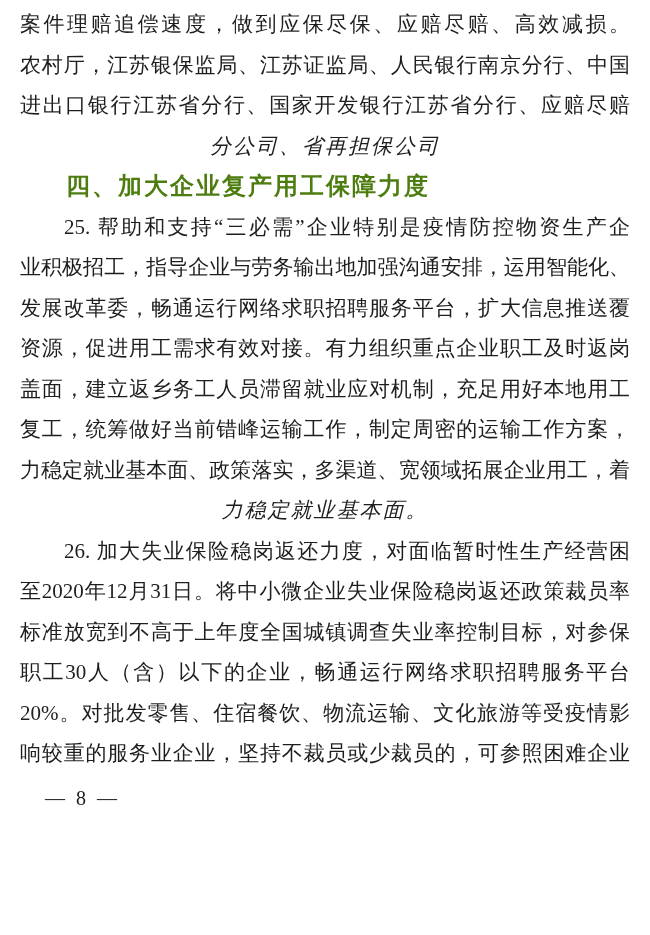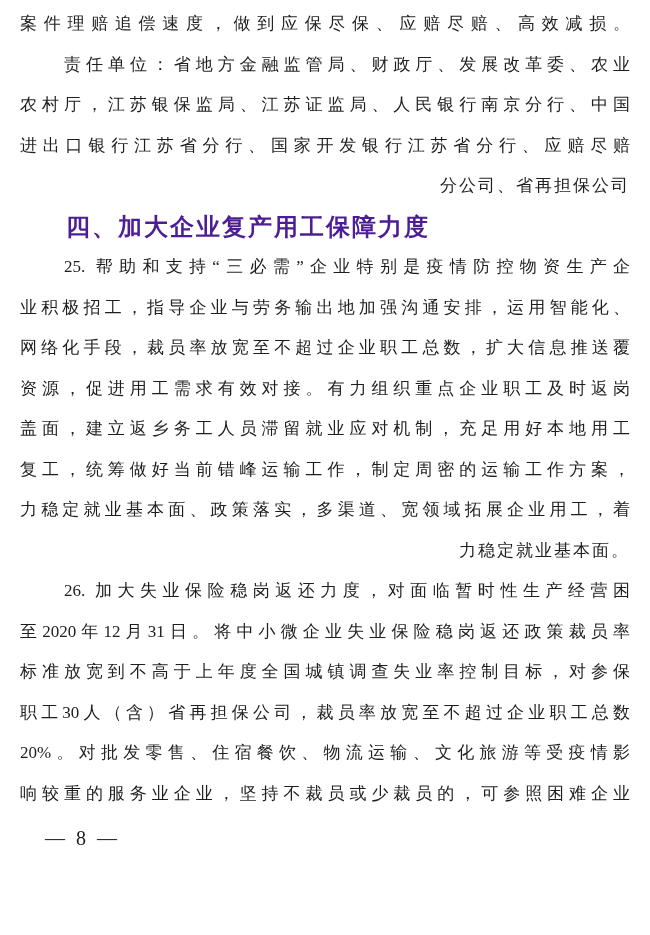--- a/index.html
+++ b/index.html
@@ -15,77 +15,77 @@
     width: 650px;
     height: 935px;
     padding: 4px 20px 0 20px;
     background: #ffffff;
     font-family: "Liberation Serif", "DejaVu Serif", serif;
     color: #1e1e1e;
   }
   .line {
     height: 40.5px;
     line-height: 40.5px;
-    font-size: 17px;
+    font-size: 21px;
     white-space: normal;
     overflow: hidden;
   }
   
   .j {
     text-align: justify;
     text-align-last: justify;
     text-justify: inter-character;
   }
   
   .endline {
-    text-align: right;
+    text-align: center;
     letter-spacing: 2px;
+    font-style: italic;
   }
   
   .ind {
     text-indent: 44px;
   }
   .heading {
     font-family: "Liberation Sans", "DejaVu Sans", sans-serif;
     font-weight: 700;
     font-size: 24px;
-    color: #4c1d95;
+    color: #4d7c0f;
     text-align: left;
     text-indent: 46px;
     letter-spacing: 2px;
   }
   .footer {
     margin-top: 10px;
     height: 28px;
     line-height: 28px;
     padding-left: 25px;
     font-size: 20px;
     letter-spacing: 3px;
     color: #1e1e1e;
     text-align: left;
   }
 </style>
 </head>
 <body>
 
 <div class="page">
   <div class="line j">案件理赔追偿速度，做到应保尽保、应赔尽赔、高效减损。</div>
-  <div class="line j ind">责任单位：省地方金融监管局、财政厅、发展改革委、农业</div>
   <div class="line j">农村厅，江苏银保监局、江苏证监局、人民银行南京分行、中国</div>
   <div class="line j">进出口银行江苏省分行、国家开发银行江苏省分行、应赔尽赔</div>
   <div class="line endline">分公司、省再担保公司</div>
   <div class="line heading">四、加大企业复产用工保障力度</div>
   <div class="line j ind">25. 帮助和支持“三必需”企业特别是疫情防控物资生产企</div>
   <div class="line j">业积极招工，指导企业与劳务输出地加强沟通安排，运用智能化、</div>
-  <div class="line j">网络化手段，裁员率放宽至不超过企业职工总数，扩大信息推送覆</div>
+  <div class="line j">发展改革委，畅通运行网络求职招聘服务平台，扩大信息推送覆</div>
   <div class="line j">资源，促进用工需求有效对接。有力组织重点企业职工及时返岗</div>
   <div class="line j">盖面，建立返乡务工人员滞留就业应对机制，充足用好本地用工</div>
   <div class="line j">复工，统筹做好当前错峰运输工作，制定周密的运输工作方案，</div>
   <div class="line j">力稳定就业基本面、政策落实，多渠道、宽领域拓展企业用工，着</div>
   <div class="line endline">力稳定就业基本面。</div>
   <div class="line j ind">26. 加大失业保险稳岗返还力度，对面临暂时性生产经营困</div>
   <div class="line j">至2020年12月31日。将中小微企业失业保险稳岗返还政策裁员率</div>
   <div class="line j">标准放宽到不高于上年度全国城镇调查失业率控制目标，对参保</div>
-  <div class="line j">职工30人（含）省再担保公司，裁员率放宽至不超过企业职工总数</div>
+  <div class="line j">职工30人（含）以下的企业，畅通运行网络求职招聘服务平台</div>
   <div class="line j">20%。对批发零售、住宿餐饮、物流运输、文化旅游等受疫情影</div>
   <div class="line j">响较重的服务业企业，坚持不裁员或少裁员的，可参照困难企业</div>
   <div class="footer">— 8 —</div>
 </div>
 
 </body></html>

